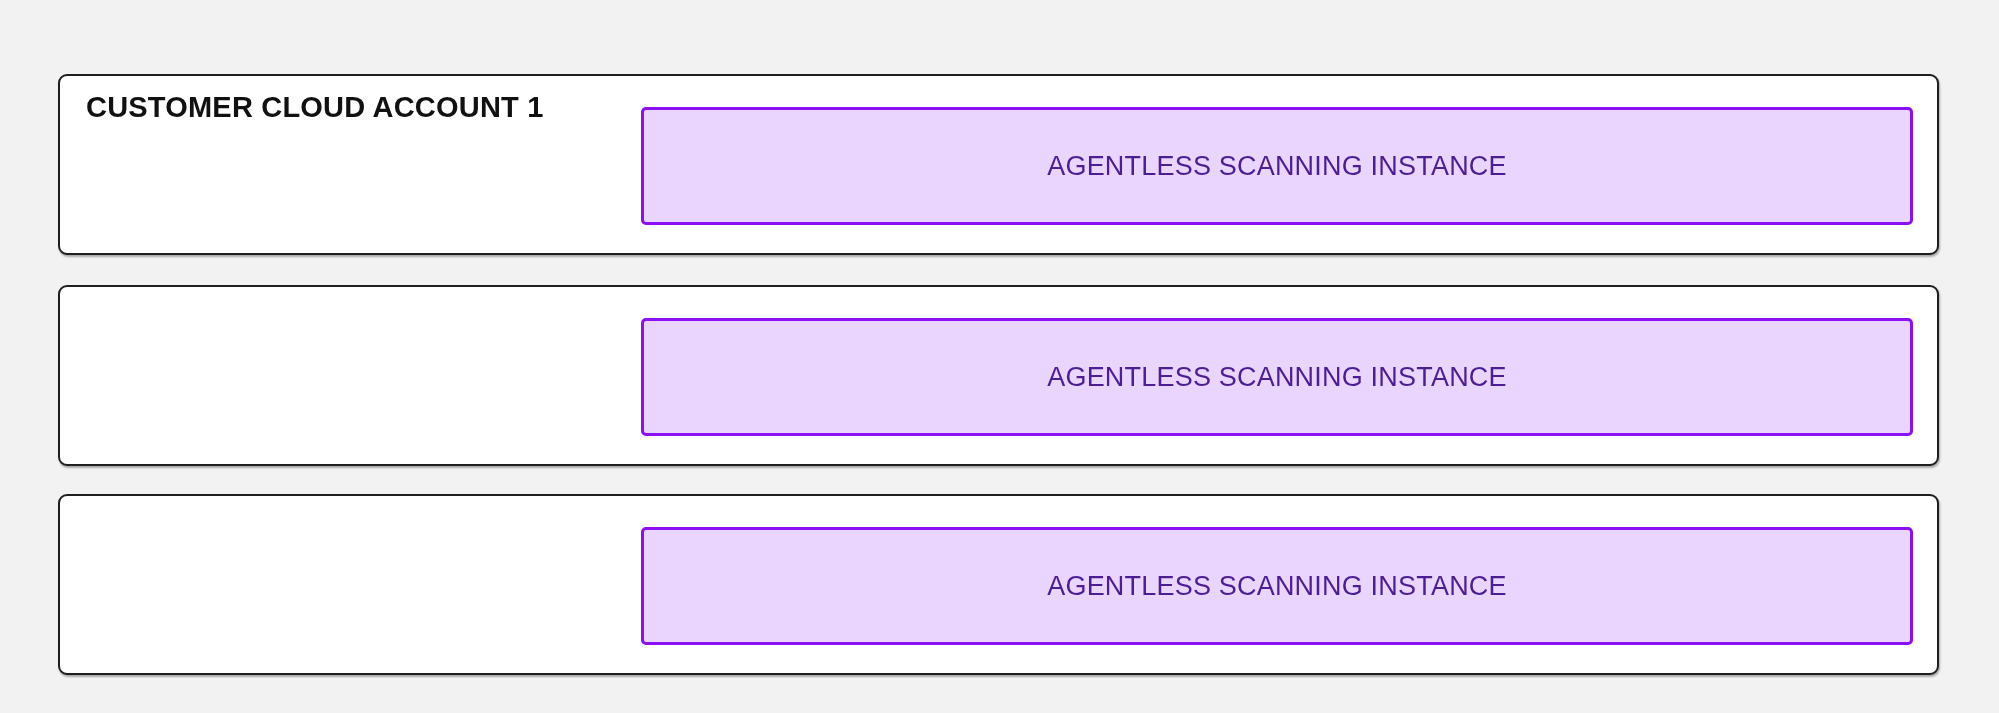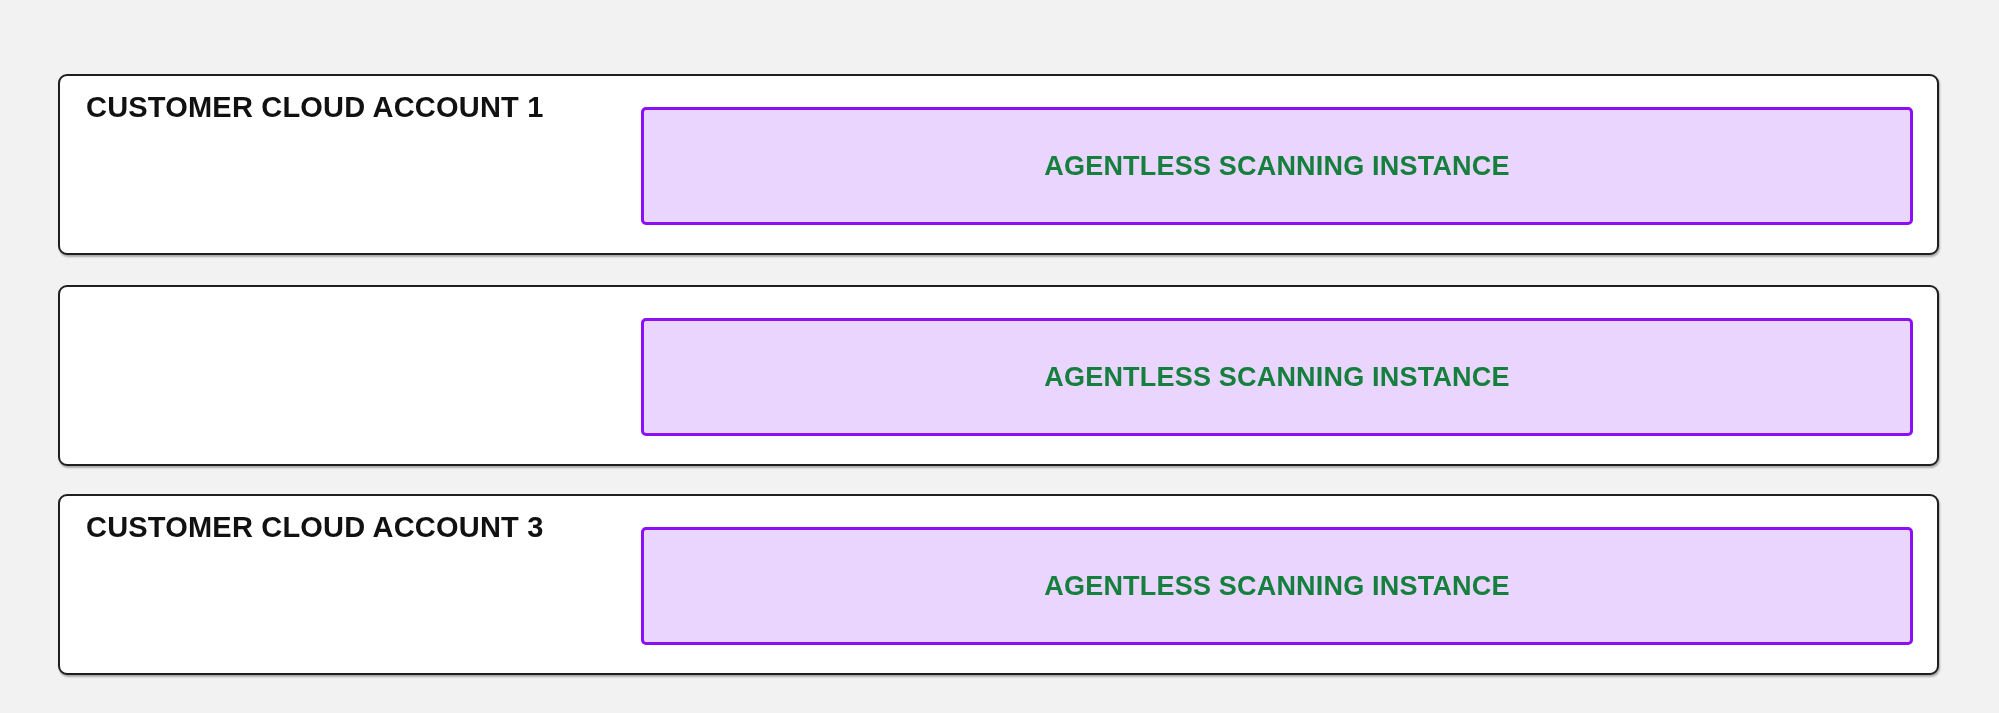--- a/index.html
+++ b/index.html
@@ -59,23 +59,23 @@
     background: #e9d5fd;
     border: 3px solid #8c10f5;
     border-radius: 5px;
     display: flex;
     align-items: center;
     justify-content: center;
   }
 
   .scanning-instance-label {
     font-size: 27px;
-    font-weight: bold;
+    font-weight: normal;
     letter-spacing: 0.2px;
-    color: #15803d;
+    color: #4c1d95;
     white-space: nowrap;
     text-align: center;
   }
 </style>
 </head>
 <body>
 
 <div id="diagram-canvas">
 
   <div class="account-card card-1">
@@ -85,19 +85,18 @@
     </div>
   </div>
 
   <div class="account-card card-2">
     <div class="scanning-instance">
       <span class="scanning-instance-label">AGENTLESS SCANNING INSTANCE</span>
     </div>
   </div>
 
   <div class="account-card card-3">
-    <div class="account-title">CUSTOMER CLOUD ACCOUNT 3</div>
     <div class="scanning-instance">
       <span class="scanning-instance-label">AGENTLESS SCANNING INSTANCE</span>
     </div>
   </div>
 
 </div>
 
 </body></html>

